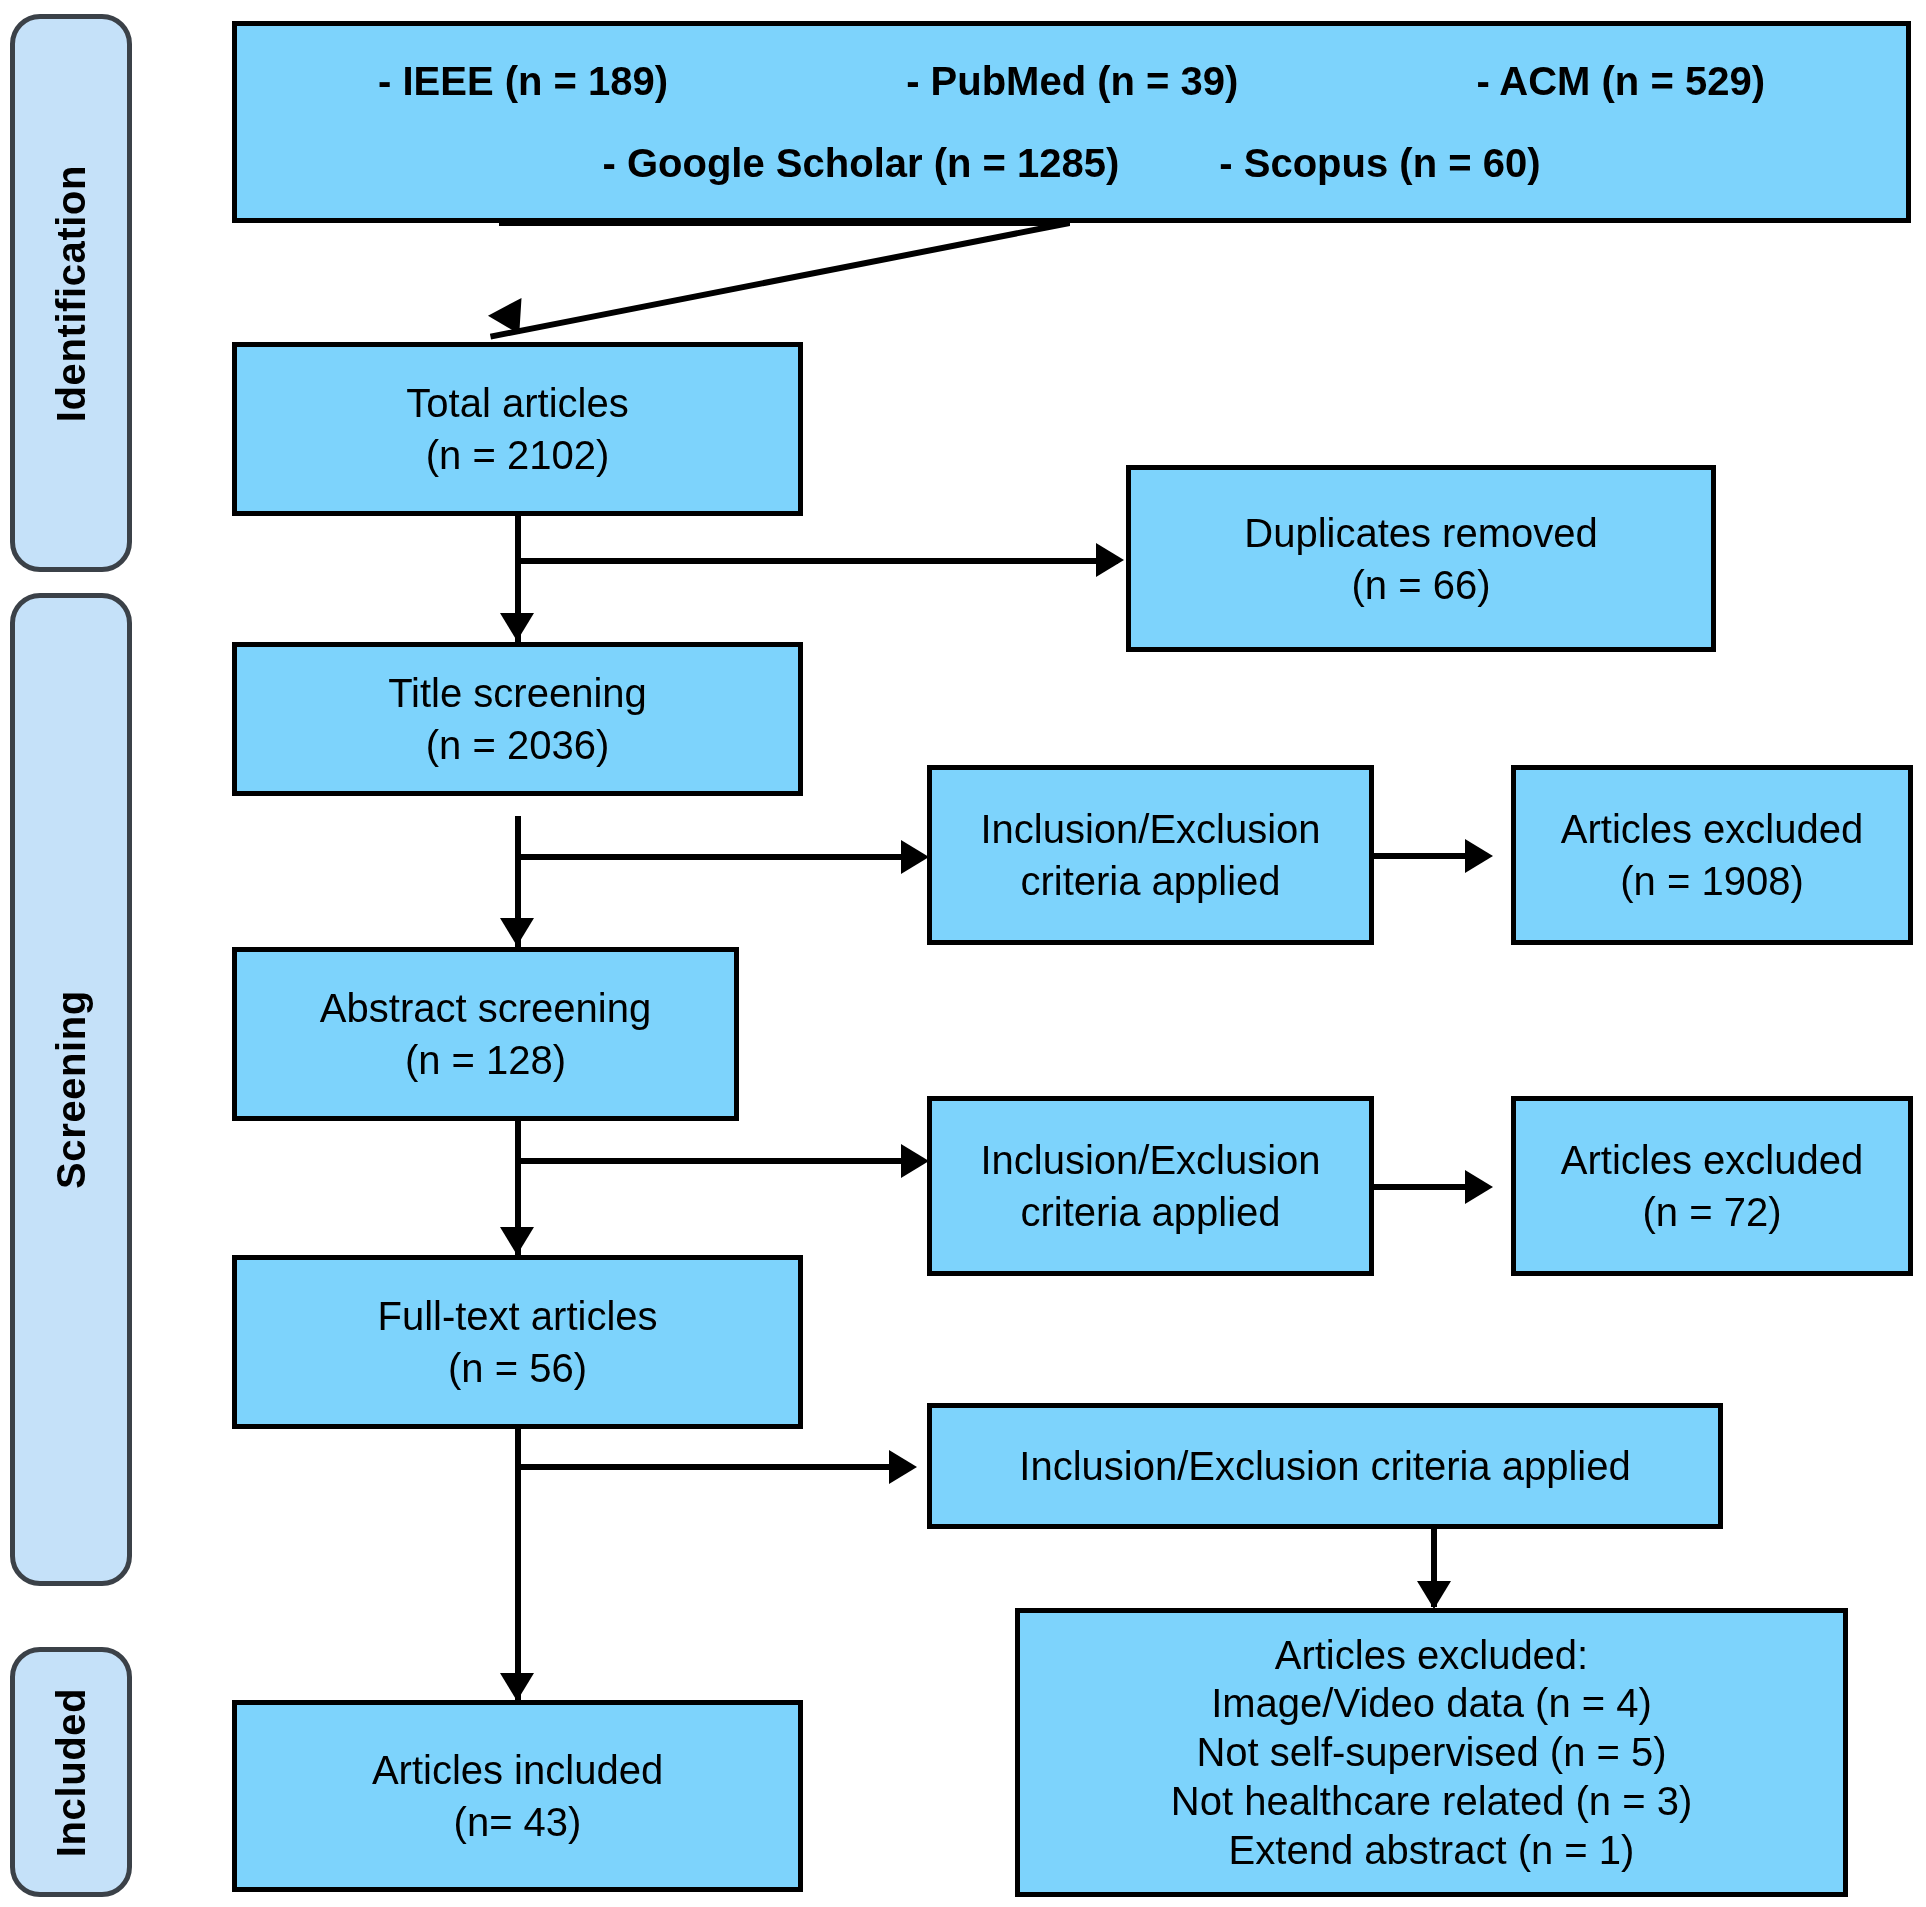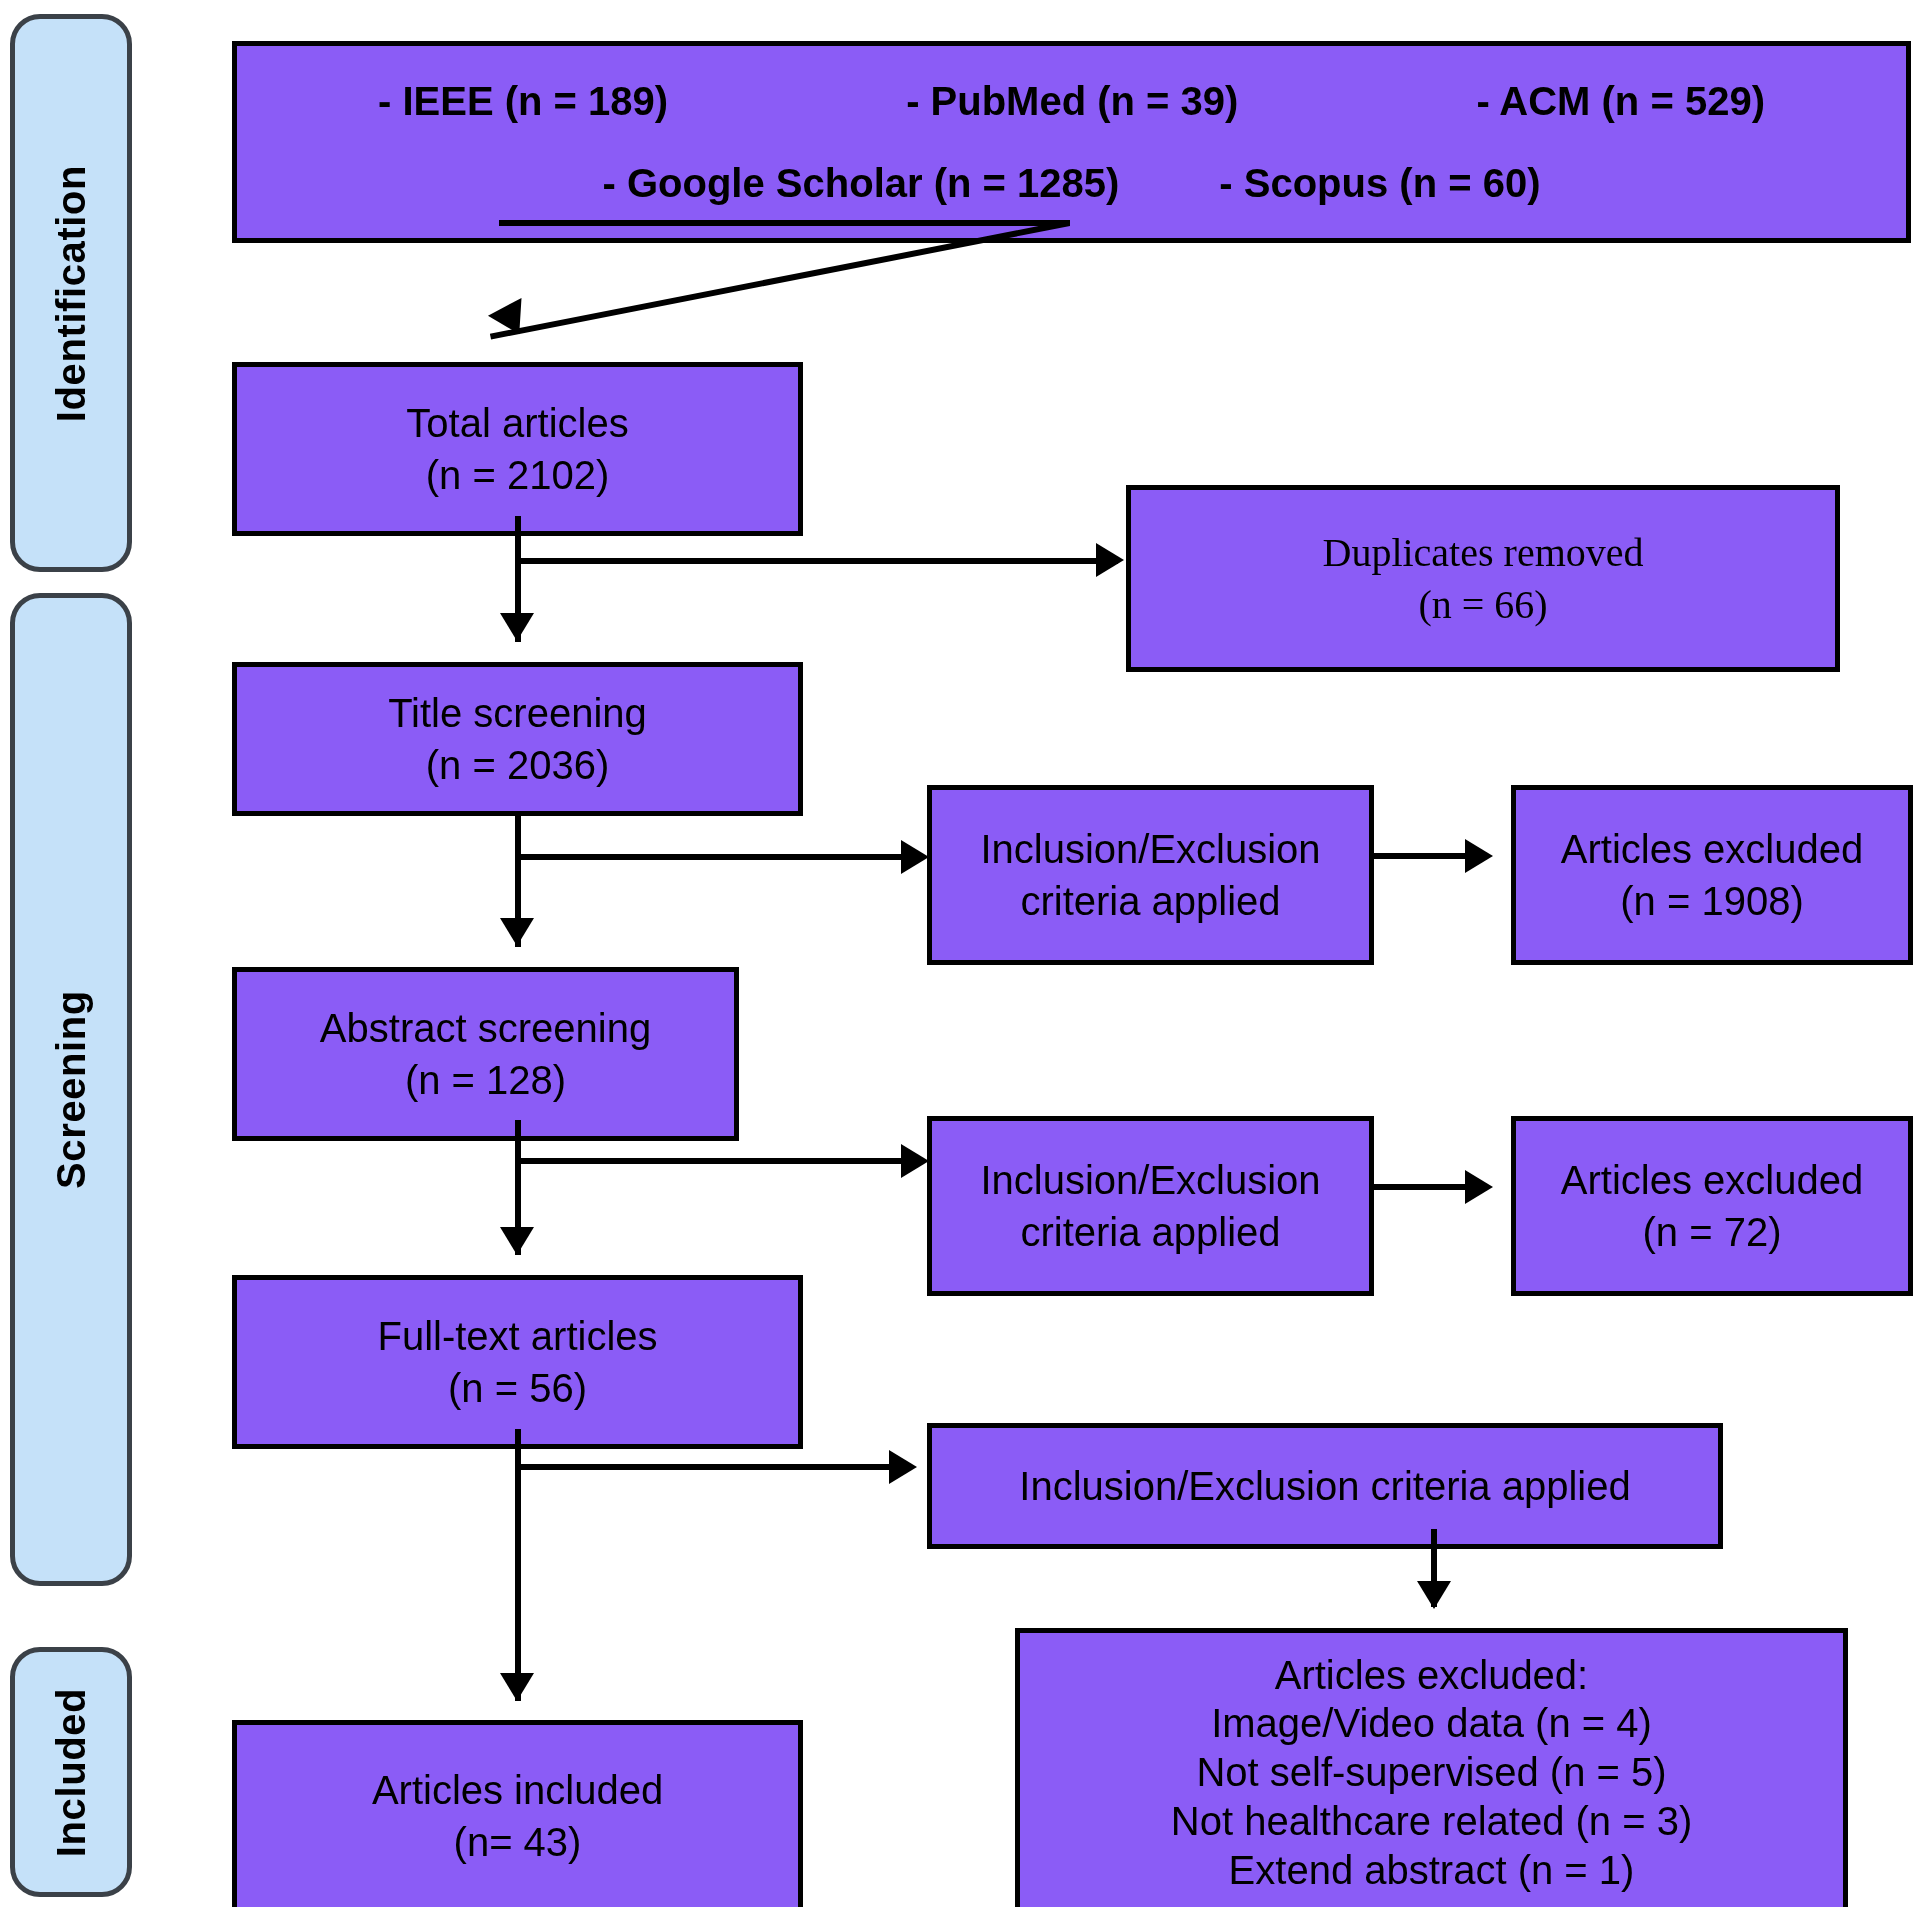--- a/index.html
+++ b/index.html
@@ -36,33 +36,32 @@
     font-weight: bold;
     font-size: 40px;
     letter-spacing: 0.6px;
     color: #000000;
     font-family: "Liberation Sans", sans-serif;
   }
 
   
   .flow-box {
     position: absolute;
-    background: #8b5cf6;
+    background: #7dd3fc;
     border: 5.8px solid #000000;
     box-sizing: border-box;
     display: flex;
     flex-direction: column;
     align-items: center;
     justify-content: center;
     text-align: center;
     color: #000000;
     font-size: 40px;
     line-height: 1.30;
     font-family: "Liberation Sans", sans-serif;
-    margin-top: 20px;
   }
   .flow-box .line { display: block; white-space: nowrap; }
 
   
   .sources-box {
     font-weight: bold;
     justify-content: center;
     padding: 0 22px;
   }
   .sources-row {
@@ -158,21 +157,21 @@
     <span class="line">Total articles</span>
     <span class="line">(n = 2102)</span>
   </div>
 
   <div class="vline" style="left:515px; top:516px; height:126px;"></div>
   <div class="arrow-down" style="left:500px; top:613px;"></div>
 
   <div class="hline" style="left:515px; top:558px; width:603px;"></div>
   <div class="arrow-right" style="left:1096px; top:543px;"></div>
 
-  <div class="flow-box" style="left:1126px; top:465px; width:714px; height:187px;font-family:Liberation Serif, serif;">
+  <div class="flow-box" style="left:1126px; top:465px; width:590px; height:187px;">
     <span class="line">Duplicates removed</span>
     <span class="line">(n = 66)</span>
   </div>
 
   <div class="flow-box" style="left:232px; top:642px; width:571px; height:154px;">
     <span class="line">Title screening</span>
     <span class="line">(n = 2036)</span>
   </div>
 
   <div class="vline" style="left:515px; top:816px; height:131px;"></div>

